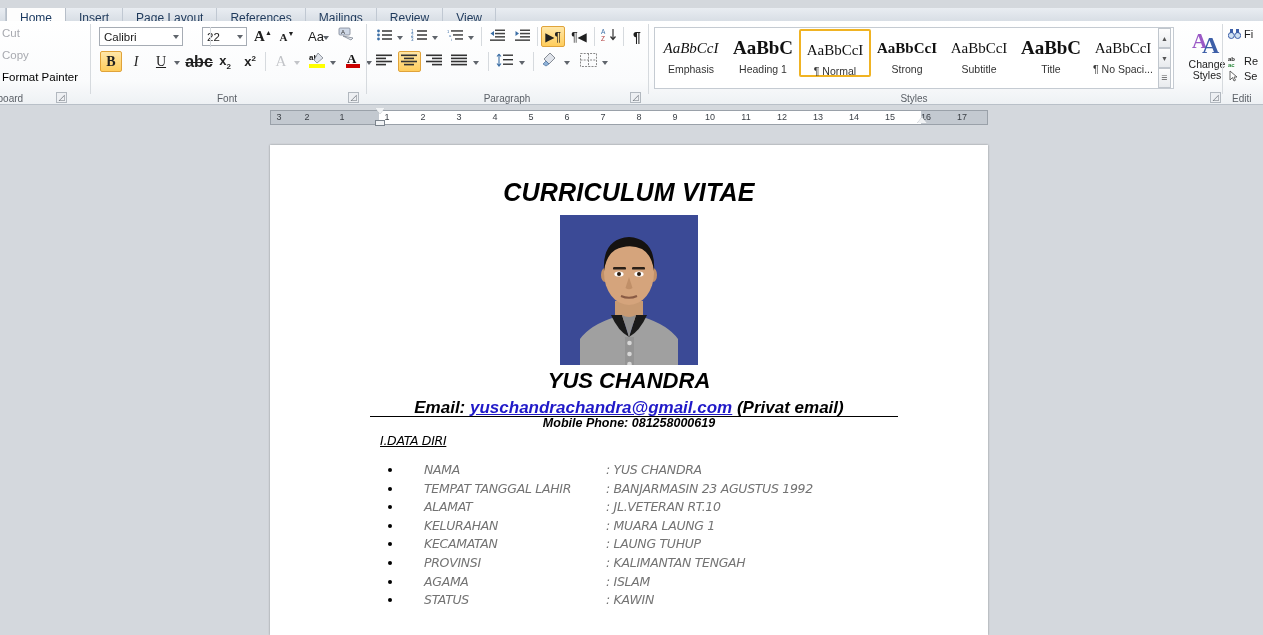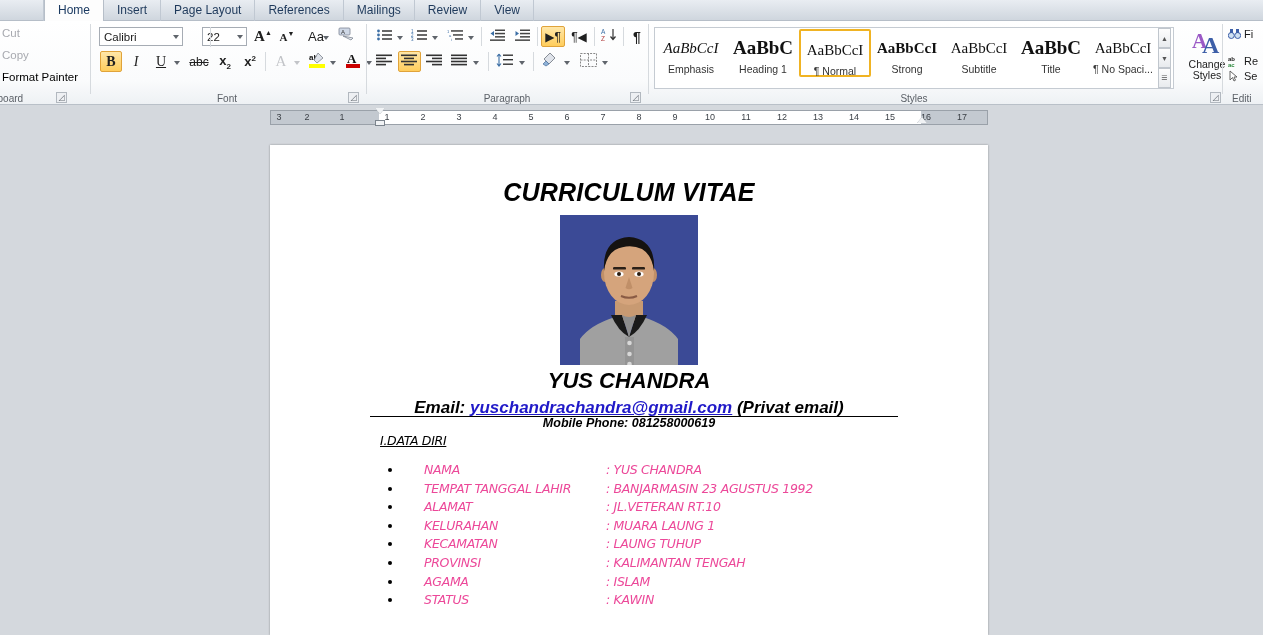--- a/index.html
+++ b/index.html
@@ -7,25 +7,24 @@
     margin: 0; padding: 0;
     width: 1263px; height: 635px;
     overflow: hidden;
     font-family: "Liberation Sans", sans-serif;
     background: #ffffff;
   }
   #app { position: relative; width: 1263px; height: 635px; background: #d4d8dd; }
 
   
   .tabbar {
-    position: absolute; top: 0; left: 0; width: 1263px; height: 21px;
+    position: absolute; top: 8px; left: 0; width: 1263px; height: 21px;
     background: #d7dce2;
     background: linear-gradient(#e9edf2, #cfd6de);
     border-bottom: 1px solid #b6bec8;
-    padding-left: 38px;
   }
   .tab {
     float: left; height: 21px; line-height: 21px;
     padding: 0 13px; font-size: 12px; color: #1e395b;
     border-right: 1px solid #c0c8d2;
     cursor: default; white-space: nowrap;
   }
   .tab.first-sliver { width: 6px; padding: 0; }
   .tab.active {
     background: #fdfdfd;
@@ -175,21 +174,21 @@
     position: absolute; top: 271px; width: 718px; text-align: center;
     font-size: 12.5px; font-weight: bold; color: #000;
   }
   .sec-head {
     position: absolute; left: 110px; top: 288px;
     font-size: 12.5px; color: #000; text-decoration: underline;
     font-family: "DejaVu Sans", sans-serif; letter-spacing: -0.3px;
   }
   .bullets { position: absolute; left: 118px; top: 317px; width: 560px; }
   .brow {
-    position: relative; height: 18.6px; font-size: 12.5px; color: #ec4899;
+    position: relative; height: 18.6px; font-size: 12.5px; color: #737373;
     font-family: "DejaVu Sans", sans-serif; letter-spacing: -0.3px;
   }
   .bdot {
     position: absolute; left: 0; top: 6px; width: 4px; height: 4px;
     background: #000; border-radius: 50%;
   }
   .blabel { position: absolute; left: 36px; top: 0; }
   .bval { position: absolute; left: 218px; top: 0; }
 </style>
 </head>
@@ -265,21 +264,21 @@
       <div class="btn" style="left:33px; top:30px; width:22px; height:21px;">
         <span style="font-style:italic;font-family:'Liberation Serif',serif;font-size:14px;">I</span>
       </div>
       <div class="btn" style="left:58px; top:30px; width:22px; height:21px;">
         <span style="text-decoration:underline;font-family:'Liberation Serif',serif;font-size:14px;">U</span>
       </div>
       <div class="btn" style="left:80px; top:30px; width:12px; height:21px;">
         <span class="combo-arrow" style="right:3px;top:9px;"></span>
       </div>
       <div class="btn" style="left:95px; top:30px; width:24px; height:21px;">
-        <span style="text-decoration:line-through;font-size:12px;font-weight:normal;">abc</span>
+        <span style="text-decoration:line-through;font-size:16px;font-weight:bold;">abc</span>
       </div>
       <div class="btn" style="left:122px; top:30px; width:22px; height:21px;">
         <span style="font-size:13px;font-weight:bold;">x<sub style="font-size:8px;">2</sub></span>
       </div>
       <div class="btn" style="left:147px; top:30px; width:22px; height:21px;">
         <span style="font-size:13px;font-weight:bold;">x<sup style="font-size:8px;">2</sup></span>
       </div>
       <div class="group-divider" style="left:173px; top:31px; height:19px;"></div>
       <div class="btn dim" style="left:178px; top:30px; width:22px; height:21px;">
         <span style="font-size:15px;font-family:'Liberation Serif',serif;color:#c2c4c8;">A</span>

